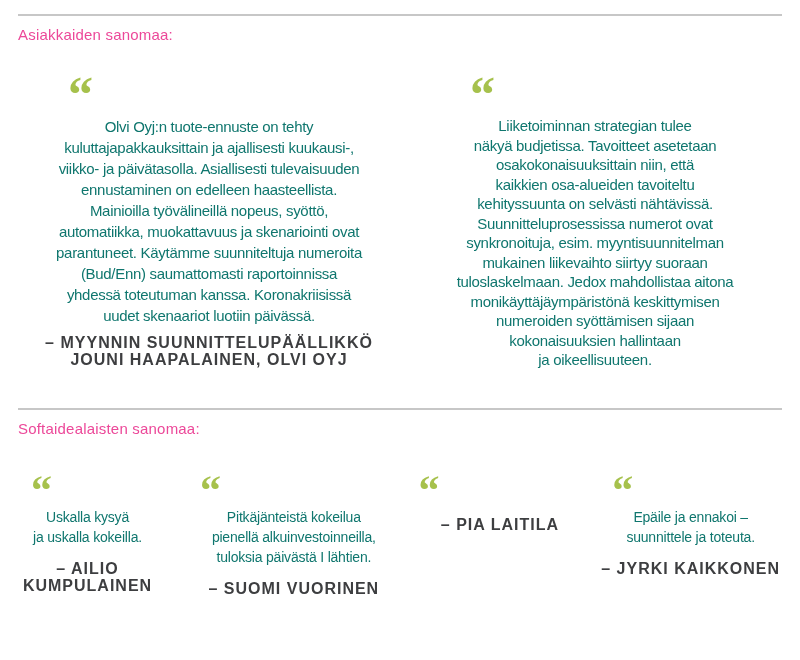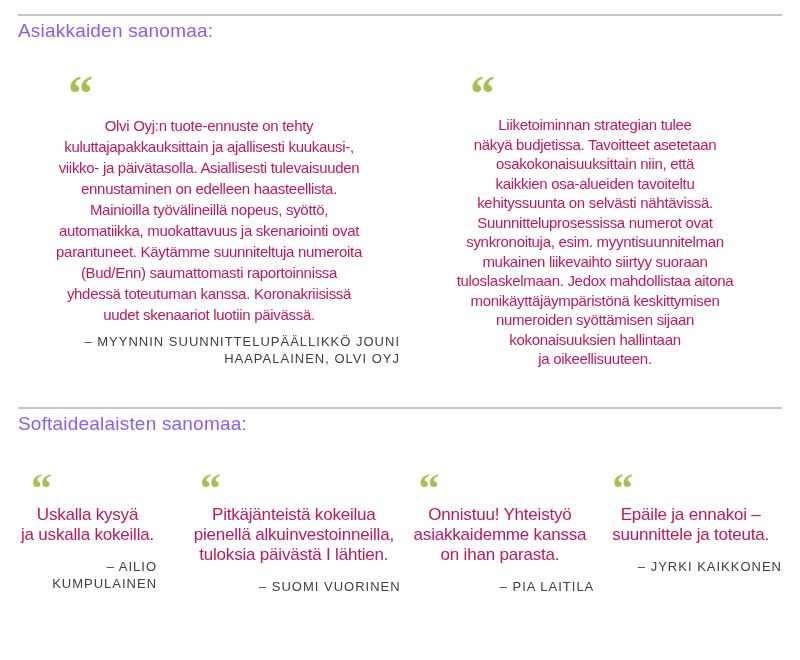--- a/index.html
+++ b/index.html
@@ -19,23 +19,23 @@
   }
   .rule {
     height: 2px;
     background: #c7c7c7;
     border: none;
     margin: 0;
   }
   .rule-top { margin-top: 14px; }
   .rule-mid { margin-top: 38px; }
   .section-label {
-    margin-top: 4px;
-    font-size: 19px;
-    color: #8b5cf6;
+    margin-top: 10px;
+    font-size: 15px;
+    color: #ec4899;
     letter-spacing: 0.2px;
   }
   
   .big-row {
     display: flex;
     margin-top: 36px;
     gap: 8px;
   }
   .big-quote { box-sizing: border-box; }
   .big-quote.left  { width: 382px; }
@@ -44,49 +44,49 @@
     font-family: "Liberation Serif", serif;
     font-weight: bold;
     font-size: 50px;
     line-height: 0.62;
     color: #a6c14c;
     margin-bottom: 6px;
   }
   .big-quote .qmark { margin-left: 50px; }
   .big-quote.right .qmark { margin-left: 62px; }
   .qtext {
-    color: #be185d;
+    color: #0f766e;
     text-align: center;
     white-space: pre-line;
     letter-spacing: -0.3px;
   }
   .big-quote.left .qtext  { font-size: 15px; line-height: 21px; }
   .big-quote.right .qtext { font-size: 15px; line-height: 19.5px; }
   .qattr {
     margin-top: 8px;
-    text-align: right;
-    font-size: 13px;
-    font-weight: normal;
+    text-align: center;
+    font-size: 16px;
+    font-weight: bold;
     letter-spacing: 1px;
     line-height: 17px;
     color: #3d3e40;
   }
   
   .small-row {
     display: flex;
     margin-top: 40px;
   }
   .small-quote { box-sizing: border-box; }
   .small-quote .qmark {
     font-size: 42px;
     margin-left: 13px;
     margin-bottom: 4px;
   }
   .small-quote .qtext {
-    font-size: 17px;
+    font-size: 14px;
     line-height: 20px;
     letter-spacing: -0.2px;
   }
   .small-quote .qattr { margin-top: 13px; }
   .sq1 { width: 140px; margin-right: 30px; }
   .sq2 { width: 215px; margin-right: 5px; }
   .sq3 { width: 190px; margin-right: 5px; }
   .sq4 { width: 184px; }
 </style>
 </head>
@@ -148,23 +148,20 @@
     <div class="small-quote sq2">
       <div class="qmark">“</div>
       <div class="qtext">Pitkäjänteistä kokeilua
 pienellä alkuinvestoinneilla,
 tuloksia päivästä I lähtien.</div>
       <div class="qattr">– SUOMI VUORINEN</div>
     </div>
 
     <div class="small-quote sq3">
       <div class="qmark">“</div>
-      <div class="qtext">Onnistuu! Yhteistyö
-asiakkaidemme kanssa
-on ihan parasta.</div>
       <div class="qattr">– PIA LAITILA</div>
     </div>
 
     <div class="small-quote sq4">
       <div class="qmark">“</div>
       <div class="qtext">Epäile ja ennakoi –
 suunnittele ja toteuta.</div>
       <div class="qattr">– JYRKI KAIKKONEN</div>
     </div>
 

